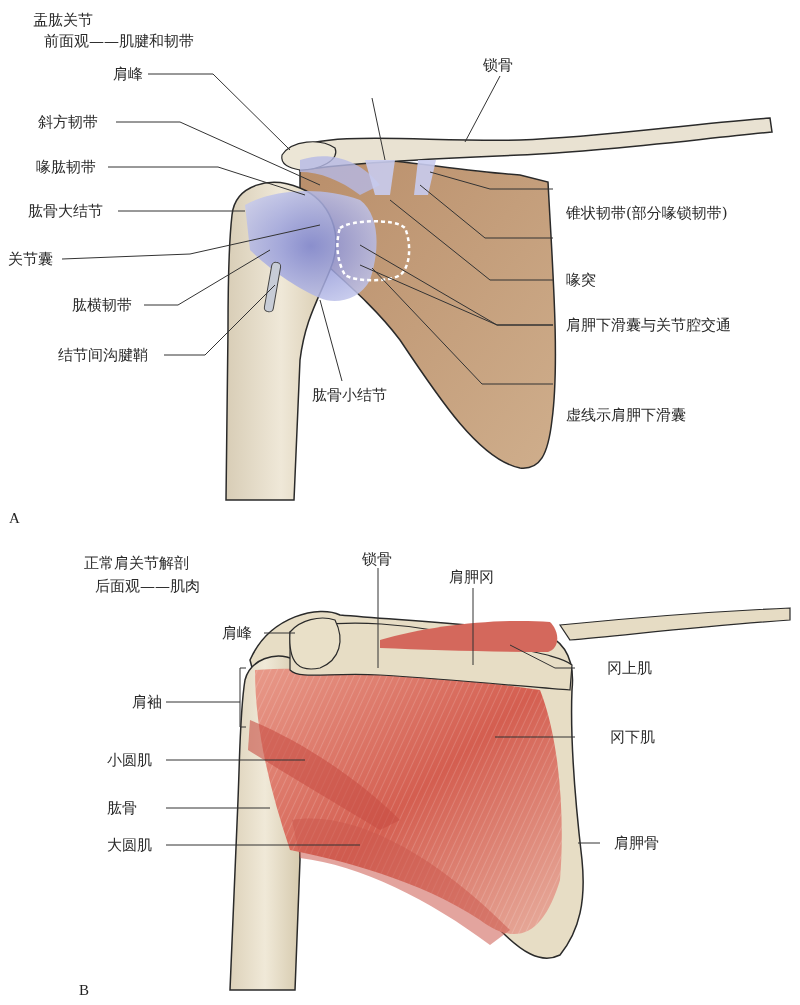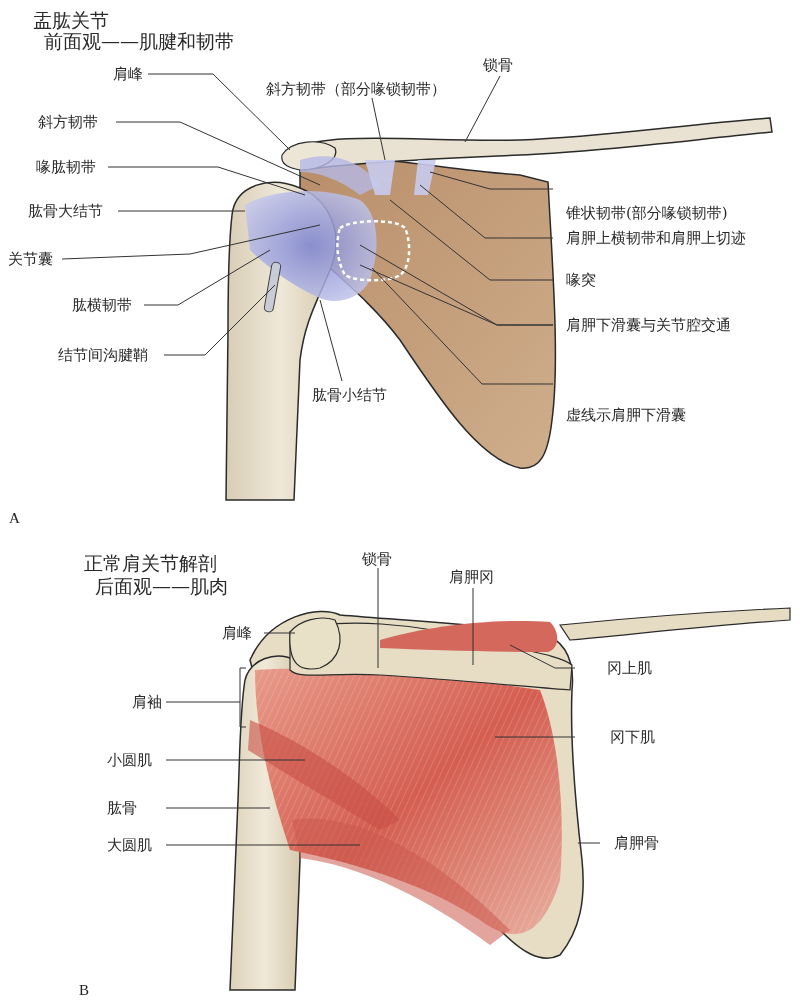--- a/index.html
+++ b/index.html
@@ -3,21 +3,21 @@
 <meta charset="utf-8">
 <style>
   html, body { margin:0; padding:0; background:#ffffff; }
   body { width:800px; height:1005px; position:relative; overflow:hidden;
          font-family: "DejaVu Serif", "Liberation Serif", serif; color:#222; }
   .panel { position:absolute; left:0; width:800px; }
   #panel-a { top:0; height:530px; }
   #panel-b { top:530px; height:475px; }
   svg.art { position:absolute; left:0; top:0; }
   .lbl { position:absolute; font-size:15px; line-height:18px; white-space:nowrap; color:#2a2a2a; }
-  .title { position:absolute; font-size:19px; line-height:20px; white-space:nowrap; color:#2a2a2a; }
+  .title { position:absolute; font-size:15px; line-height:20px; white-space:nowrap; color:#2a2a2a; }
   .panel-letter { position:absolute; font-family:"Liberation Serif", serif; font-size:15px; color:#222; }
 </style>
 </head>
 <body>
 
 <div id="panel-a" class="panel">
   <svg class="art" width="800" height="530" viewBox="0 0 800 530">
     <defs>
       <linearGradient id="boneGrad" x1="0" x2="1" y1="0" y2="0">
         <stop offset="0" stop-color="#d8cdb6"></stop>
@@ -76,25 +76,23 @@
 
   <div class="lbl" style="left:113px;top:65px;">肩峰</div>
   <div class="lbl" style="left:38px;top:113px;">斜方韧带</div>
   <div class="lbl" style="left:36px;top:158px;">喙肱韧带</div>
   <div class="lbl" style="left:28px;top:202px;">肱骨大结节</div>
   <div class="lbl" style="left:8px;top:250px;">关节囊</div>
   <div class="lbl" style="left:72px;top:296px;">肱横韧带</div>
   <div class="lbl" style="left:58px;top:346px;">结节间沟腱鞘</div>
   <div class="lbl" style="left:312px;top:386px;">肱骨小结节</div>
 
-  <div class="lbl" style="left:266px;top:80px;">斜方韧带（部分喙锁韧带）</div>
   <div class="lbl" style="left:483px;top:56px;">锁骨</div>
 
   <div class="lbl" style="left:566px;top:180px;margin-top:24px;">锥状韧带(部分喙锁韧带)</div>
-  <div class="lbl" style="left:566px;top:229px;">肩胛上横韧带和肩胛上切迹</div>
   <div class="lbl" style="left:566px;top:271px;">喙突</div>
   <div class="lbl" style="left:566px;top:316px;">肩胛下滑囊与关节腔交通</div>
   <div class="lbl" style="left:566px;top:375px;margin-top:31px;">虚线示肩胛下滑囊</div>
 
   <div class="panel-letter" style="left:9px;top:510px;">A</div>
 </div>
 
 <div id="panel-b" class="panel">
   <svg class="art" width="800" height="475" viewBox="0 530 800 475">
     <defs>

